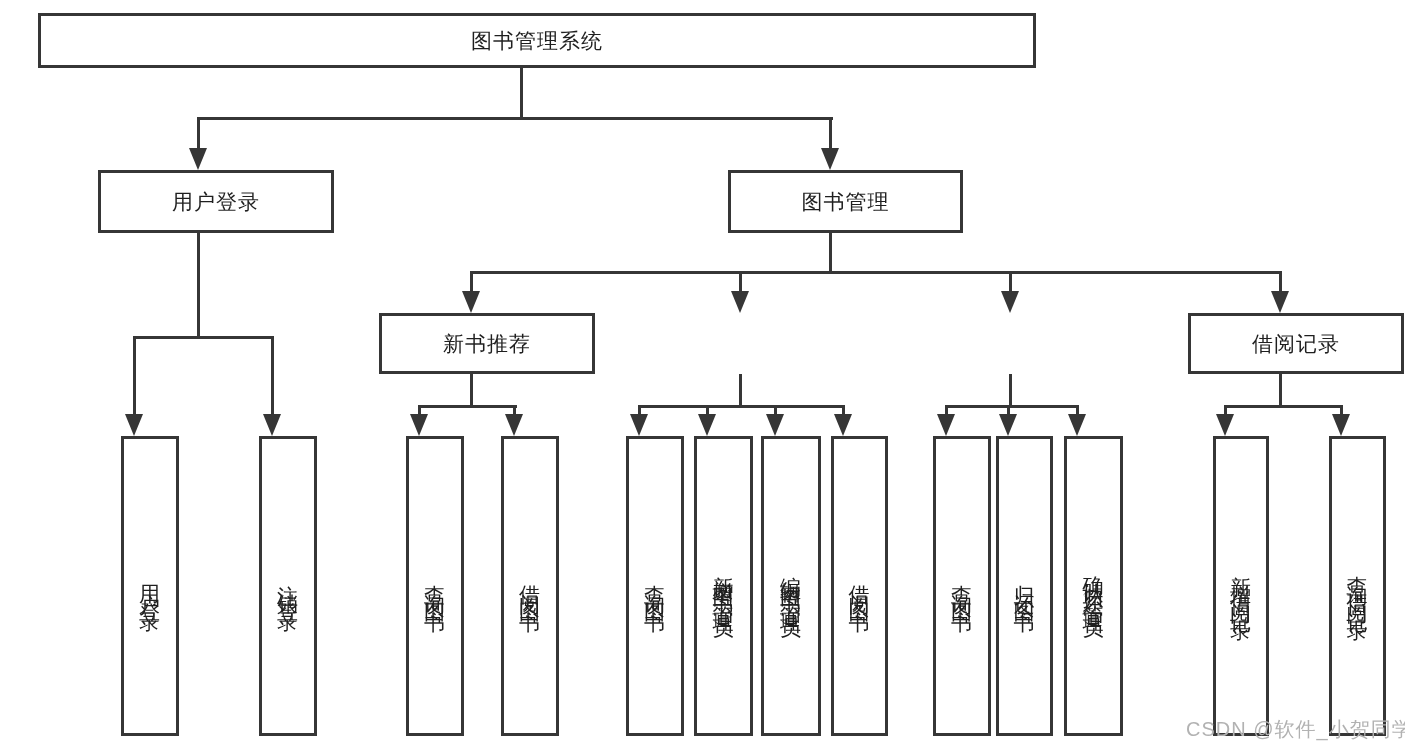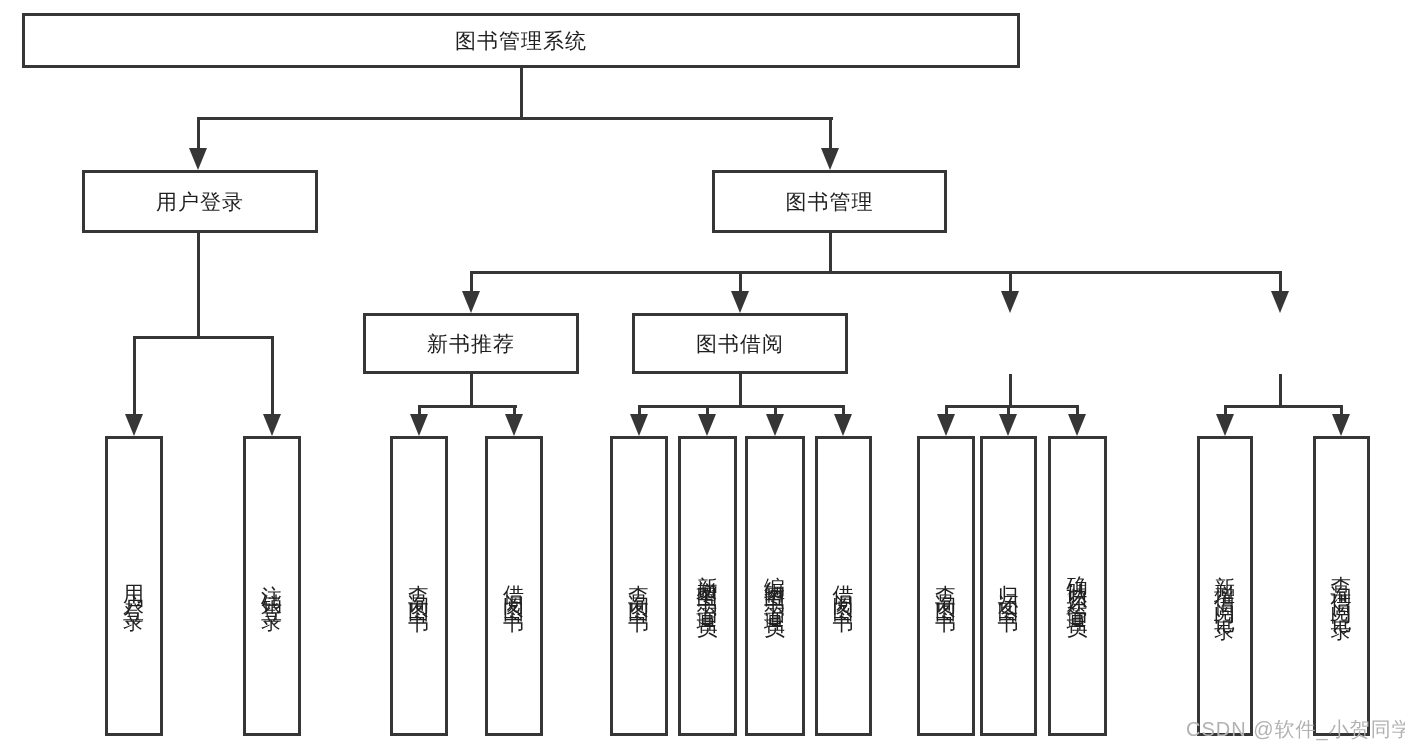--- a/index.html
+++ b/index.html
@@ -16,20 +16,21 @@
   }
   .node{
     position:absolute;
     box-sizing:border-box;
     border:3px solid var(--line);
     background:#ffffff;
     display:flex;align-items:center;justify-content:center;
     font-size:21px;color:#1f1f1f;
     letter-spacing:1px;
     z-index:2;
+    margin-left:16px;
   }
   .leaf{
     font-size:21px;
   }
   .leaf span{
     writing-mode:vertical-rl;
     text-orientation:mixed;
     letter-spacing:9px;
     line-height:1;
     white-space:nowrap;
@@ -54,23 +55,23 @@
 <div id="canvas">
 
   <div class="node" style="left:22px;top:13px;width:998px;height:55px;">图书管理系统</div>
 
   <div class="node" style="left:82px;top:170px;width:236px;height:63px;">用户登录</div>
 
   <div class="node" style="left:363px;top:313px;width:216px;height:61px;">新书推荐</div>
 
   <div class="node" style="left:712px;top:170px;width:235px;height:63px;">图书管理</div>
 
-  <div class="node" style="left:632px;top:313px;width:216px;height:61px;">图书借阅</div>
 
 
+  <div class="node" style="left:1172px;top:313px;width:216px;height:61px;">借阅记录</div>
 
   <div class="node leaf" style="left:105px;top:436px;width:58px;height:300px;">
     <span>用户登录</span>
   </div>
   <div class="node leaf" style="left:243px;top:436px;width:58px;height:300px;">
     <span>注销登录</span>
   </div>
 
   <div class="node leaf" style="left:390px;top:436px;width:58px;height:300px;">
     <span>查询图书</span>

